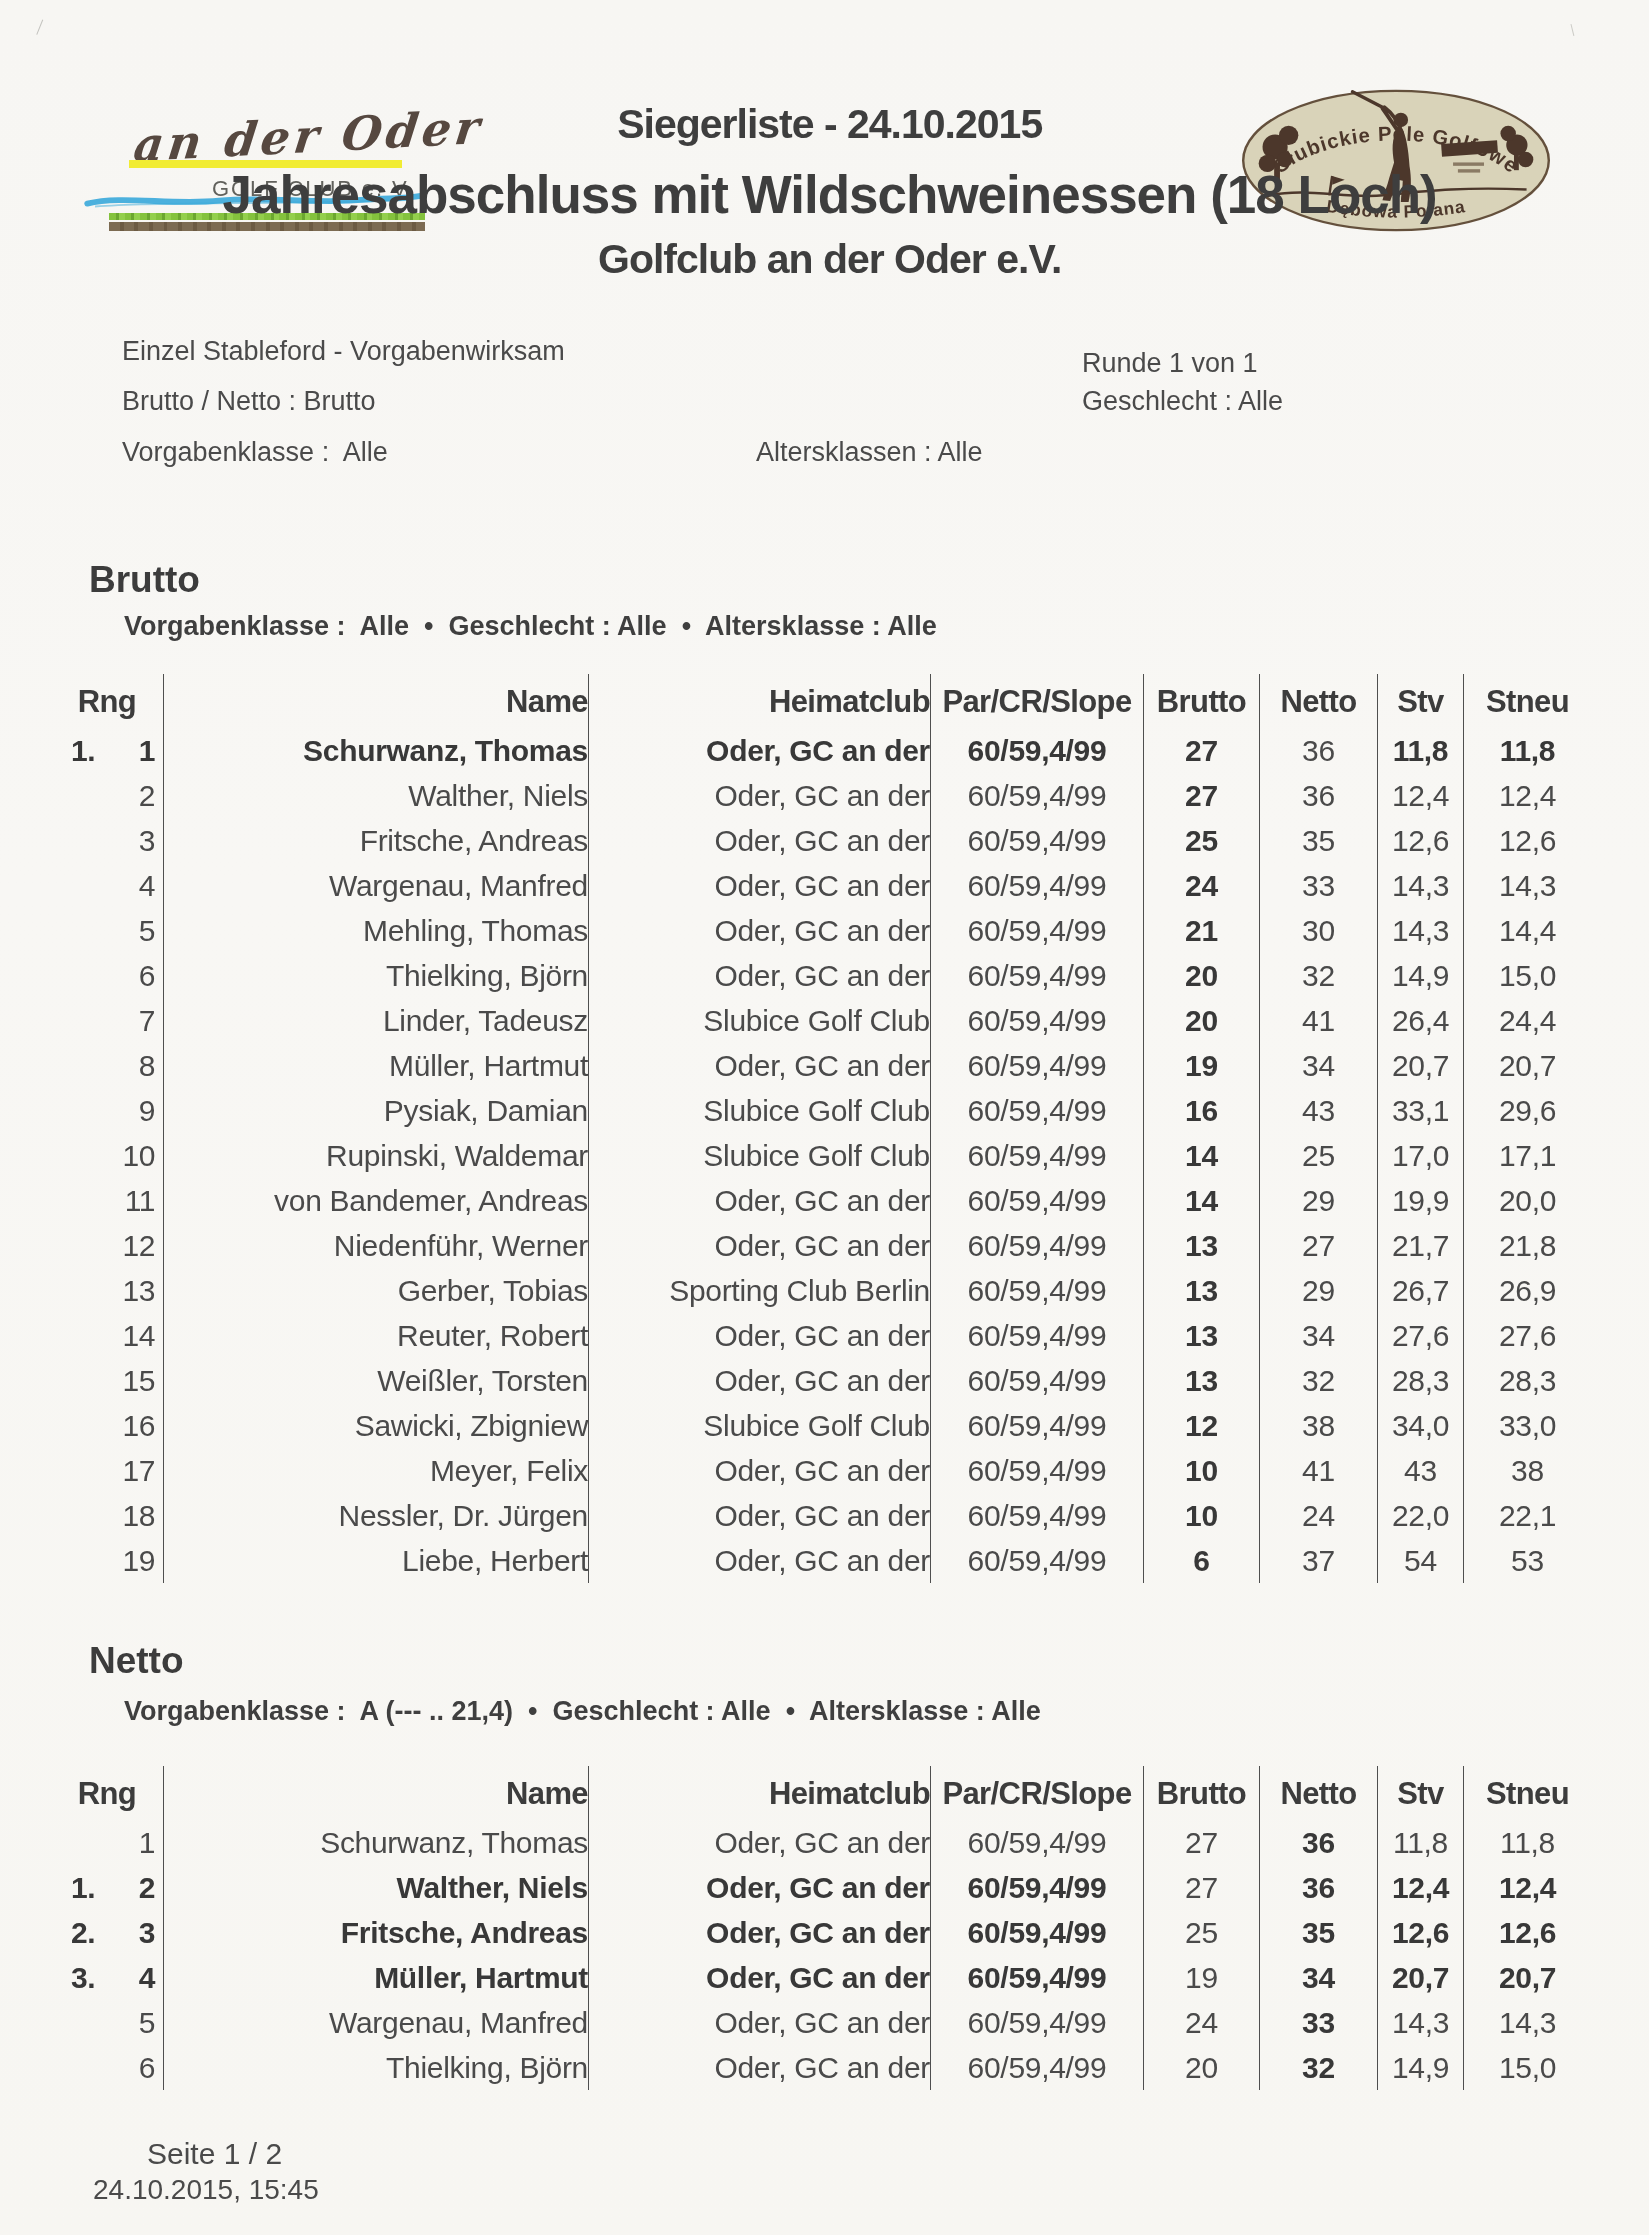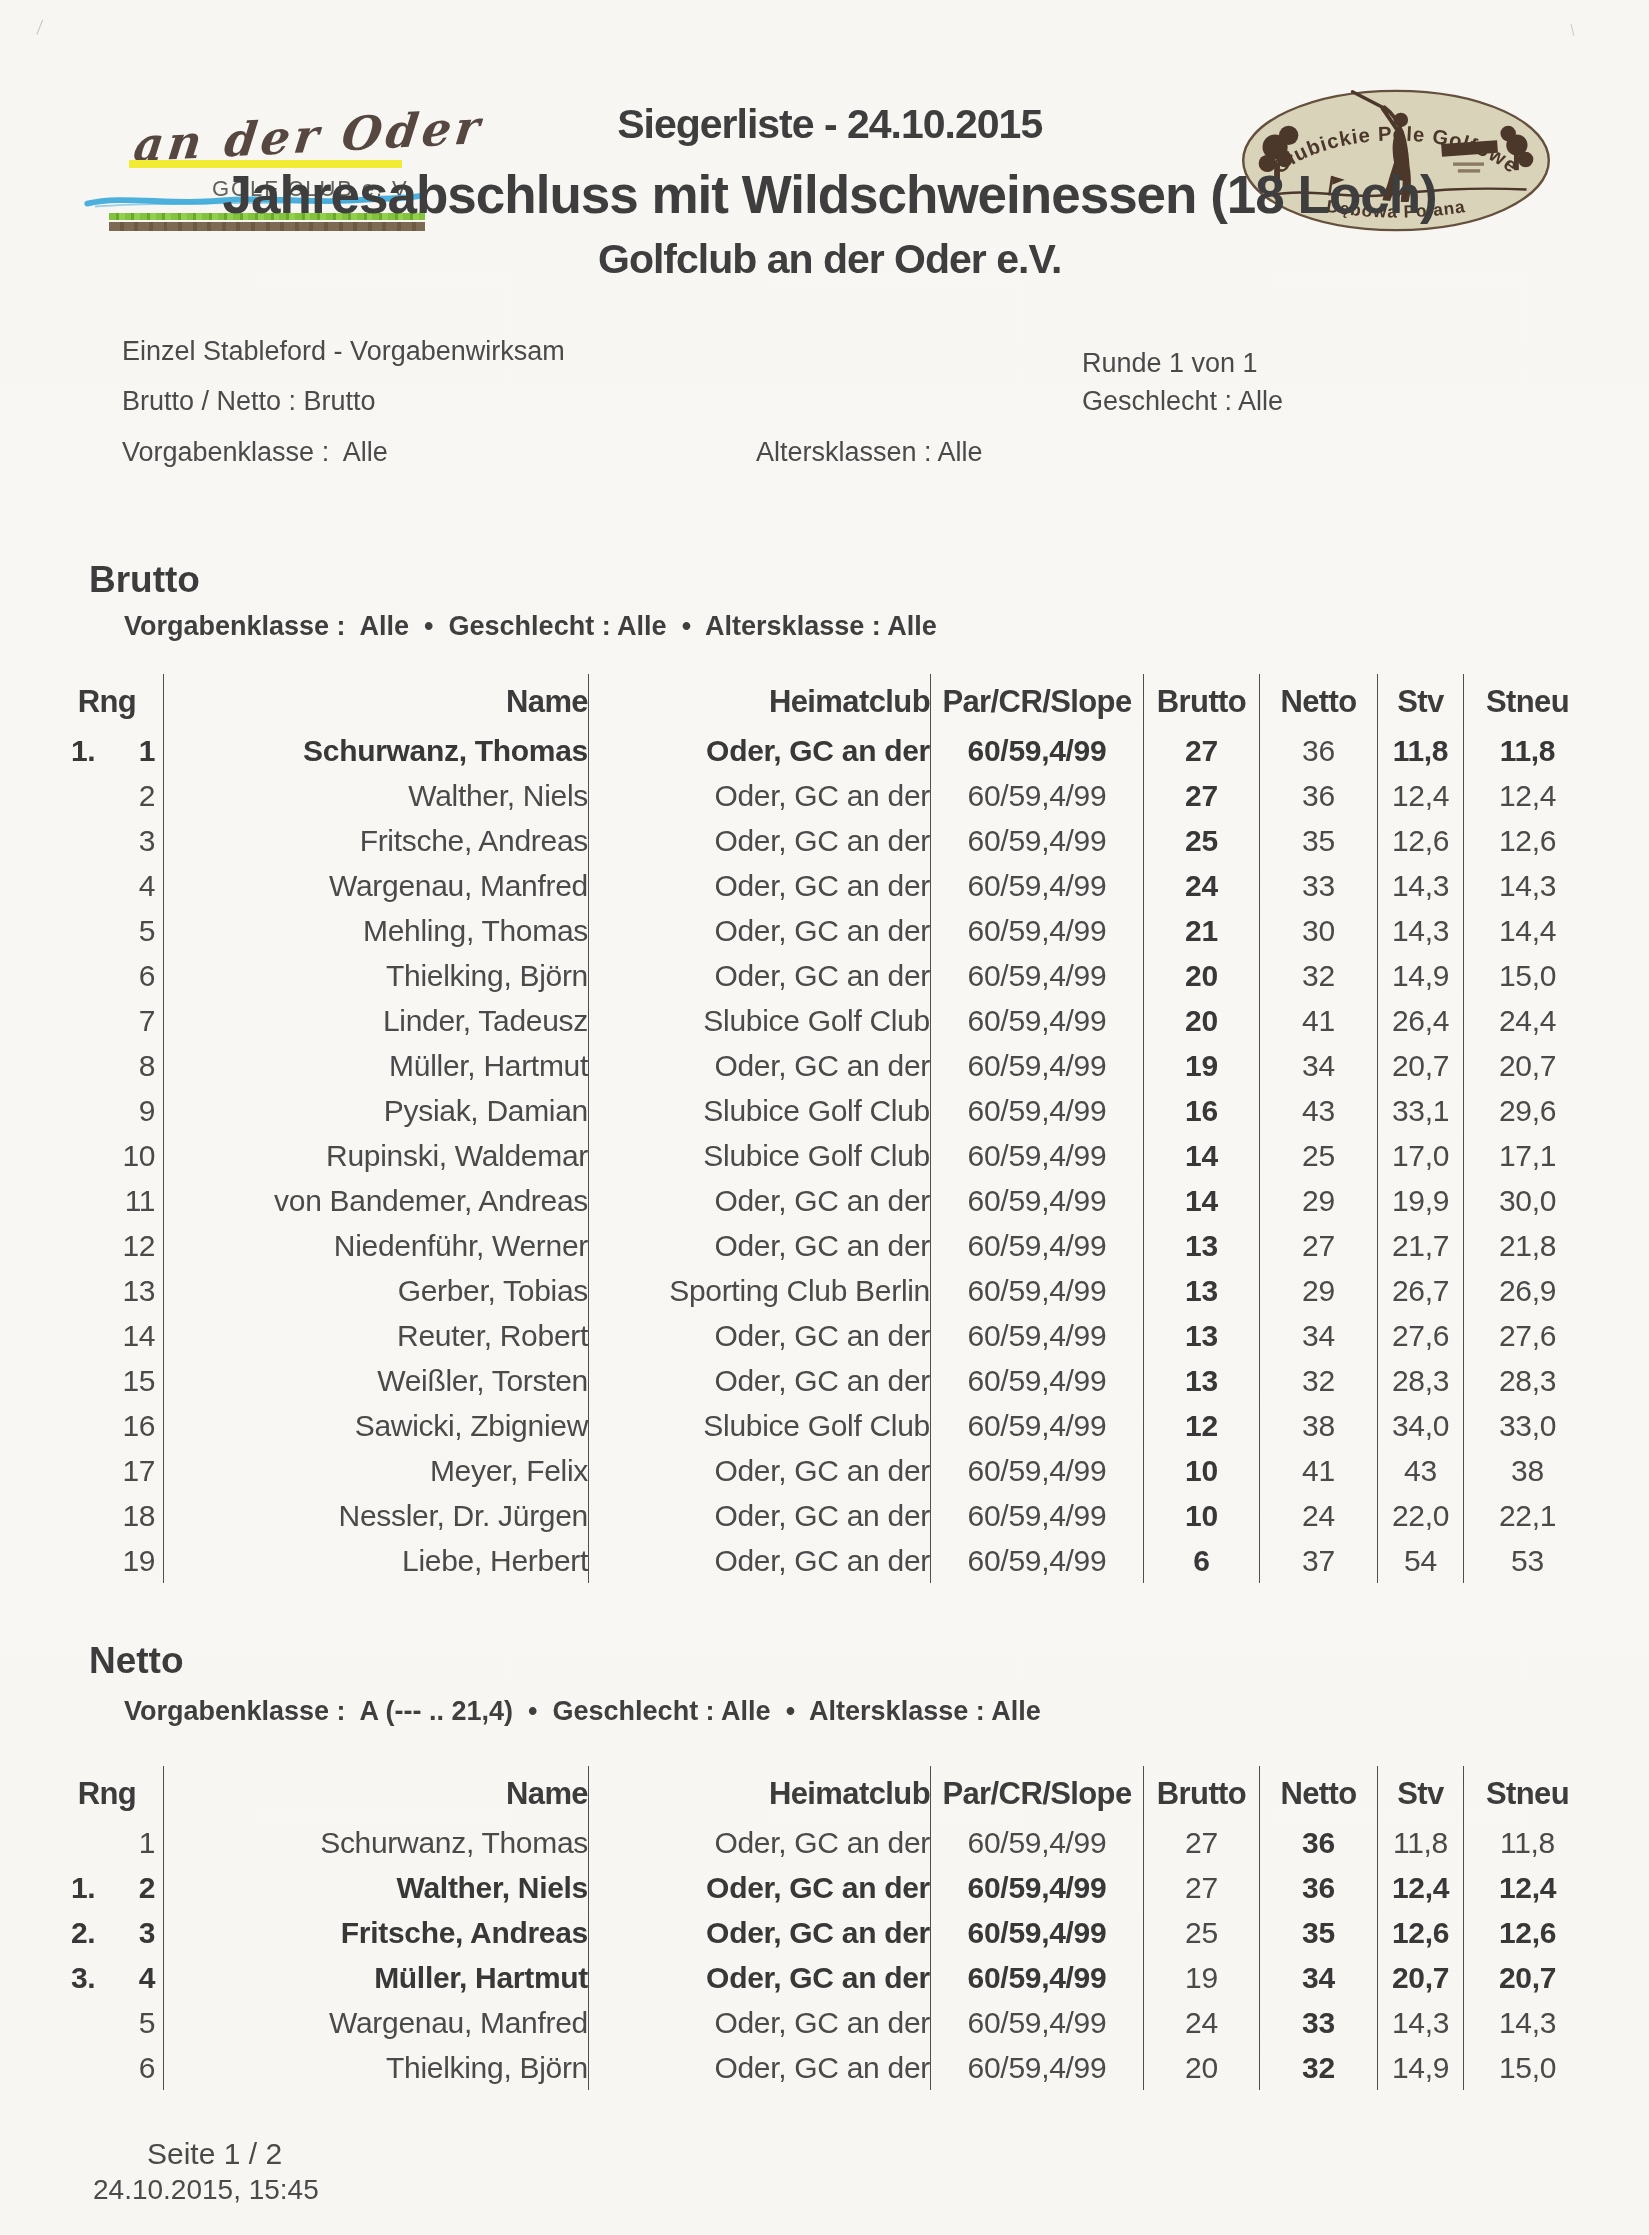--- a/index.html
+++ b/index.html
@@ -285,21 +285,21 @@
         <div class="c c0">
           <span></span>
           <span>11</span>
         </div>
         <div class="c cl">von Bandemer, Andreas</div>
         <div class="c cl">Oder, GC an der</div>
         <div class="c cc">60/59,4/99</div>
         <div class="c cc b">14</div>
         <div class="c cc">29</div>
         <div class="c cc">19,9</div>
-        <div class="c cc">30,0</div>
+        <div class="c cc">20,0</div>
       </div>
       <div class="trow">
         <div class="c c0">
           <span></span>
           <span>12</span>
         </div>
         <div class="c cl">Niedenführ, Werner</div>
         <div class="c cl">Oder, GC an der</div>
         <div class="c cc">60/59,4/99</div>
         <div class="c cc b">13</div>

